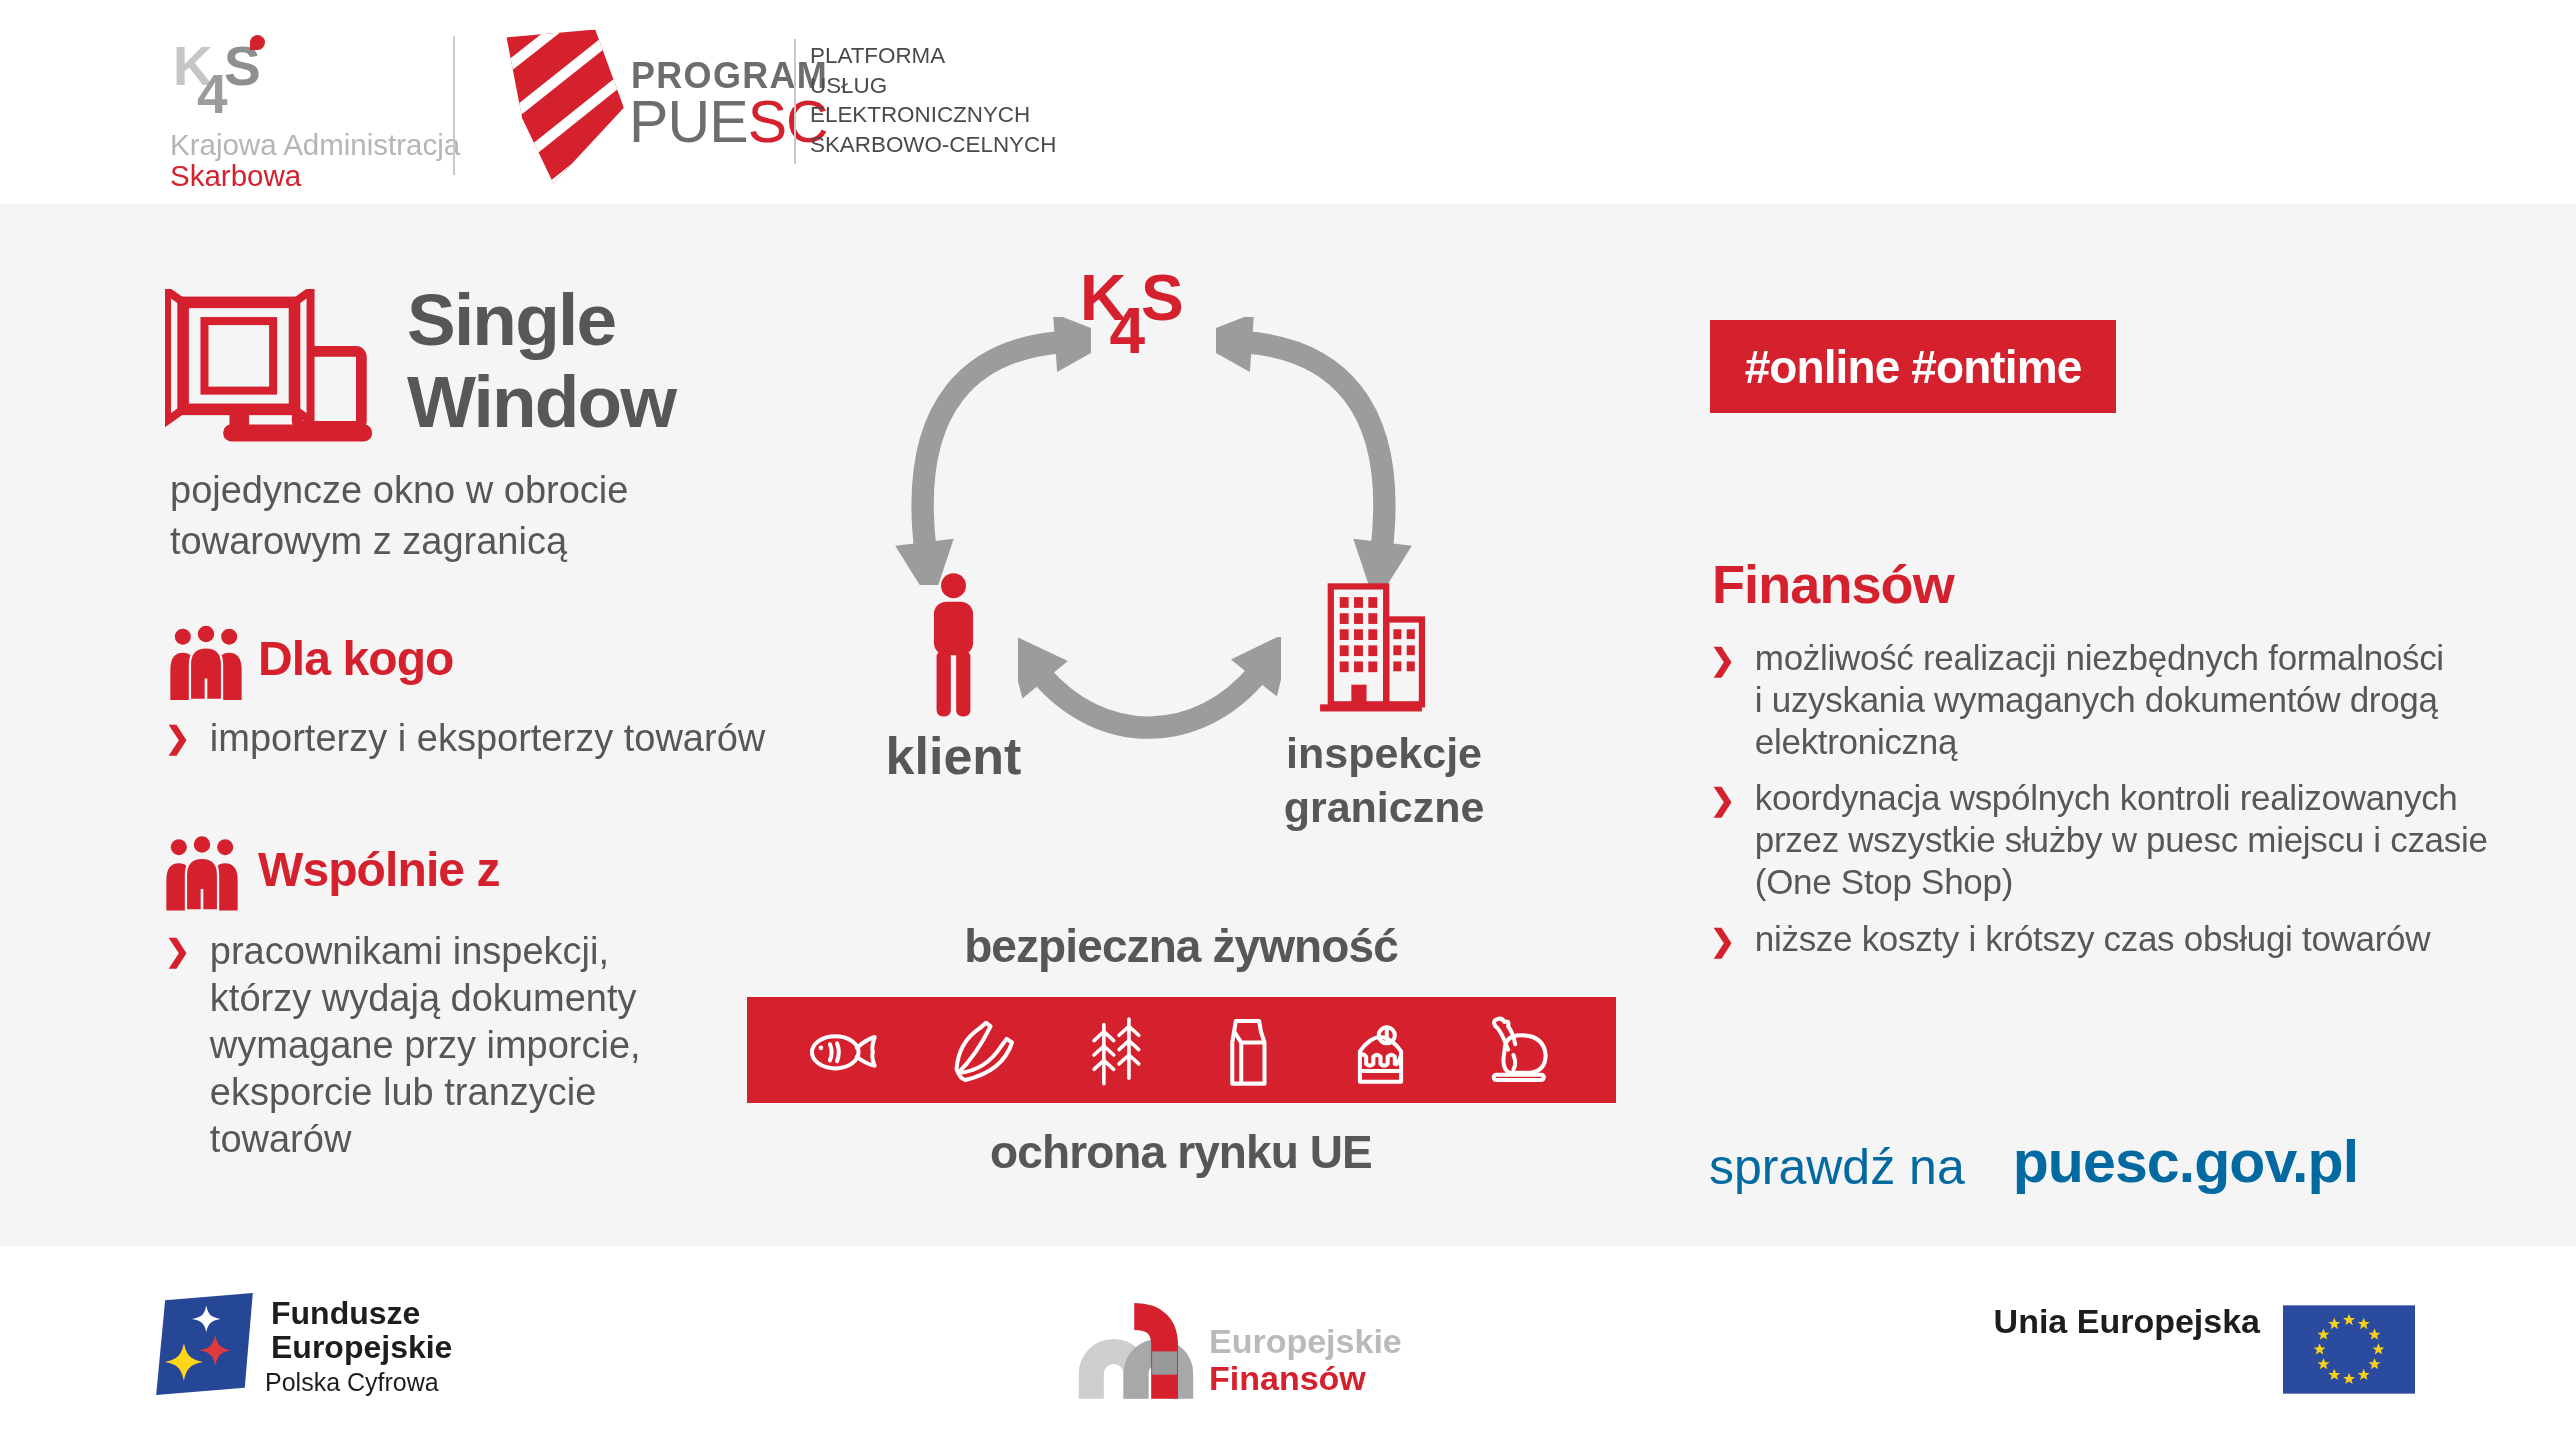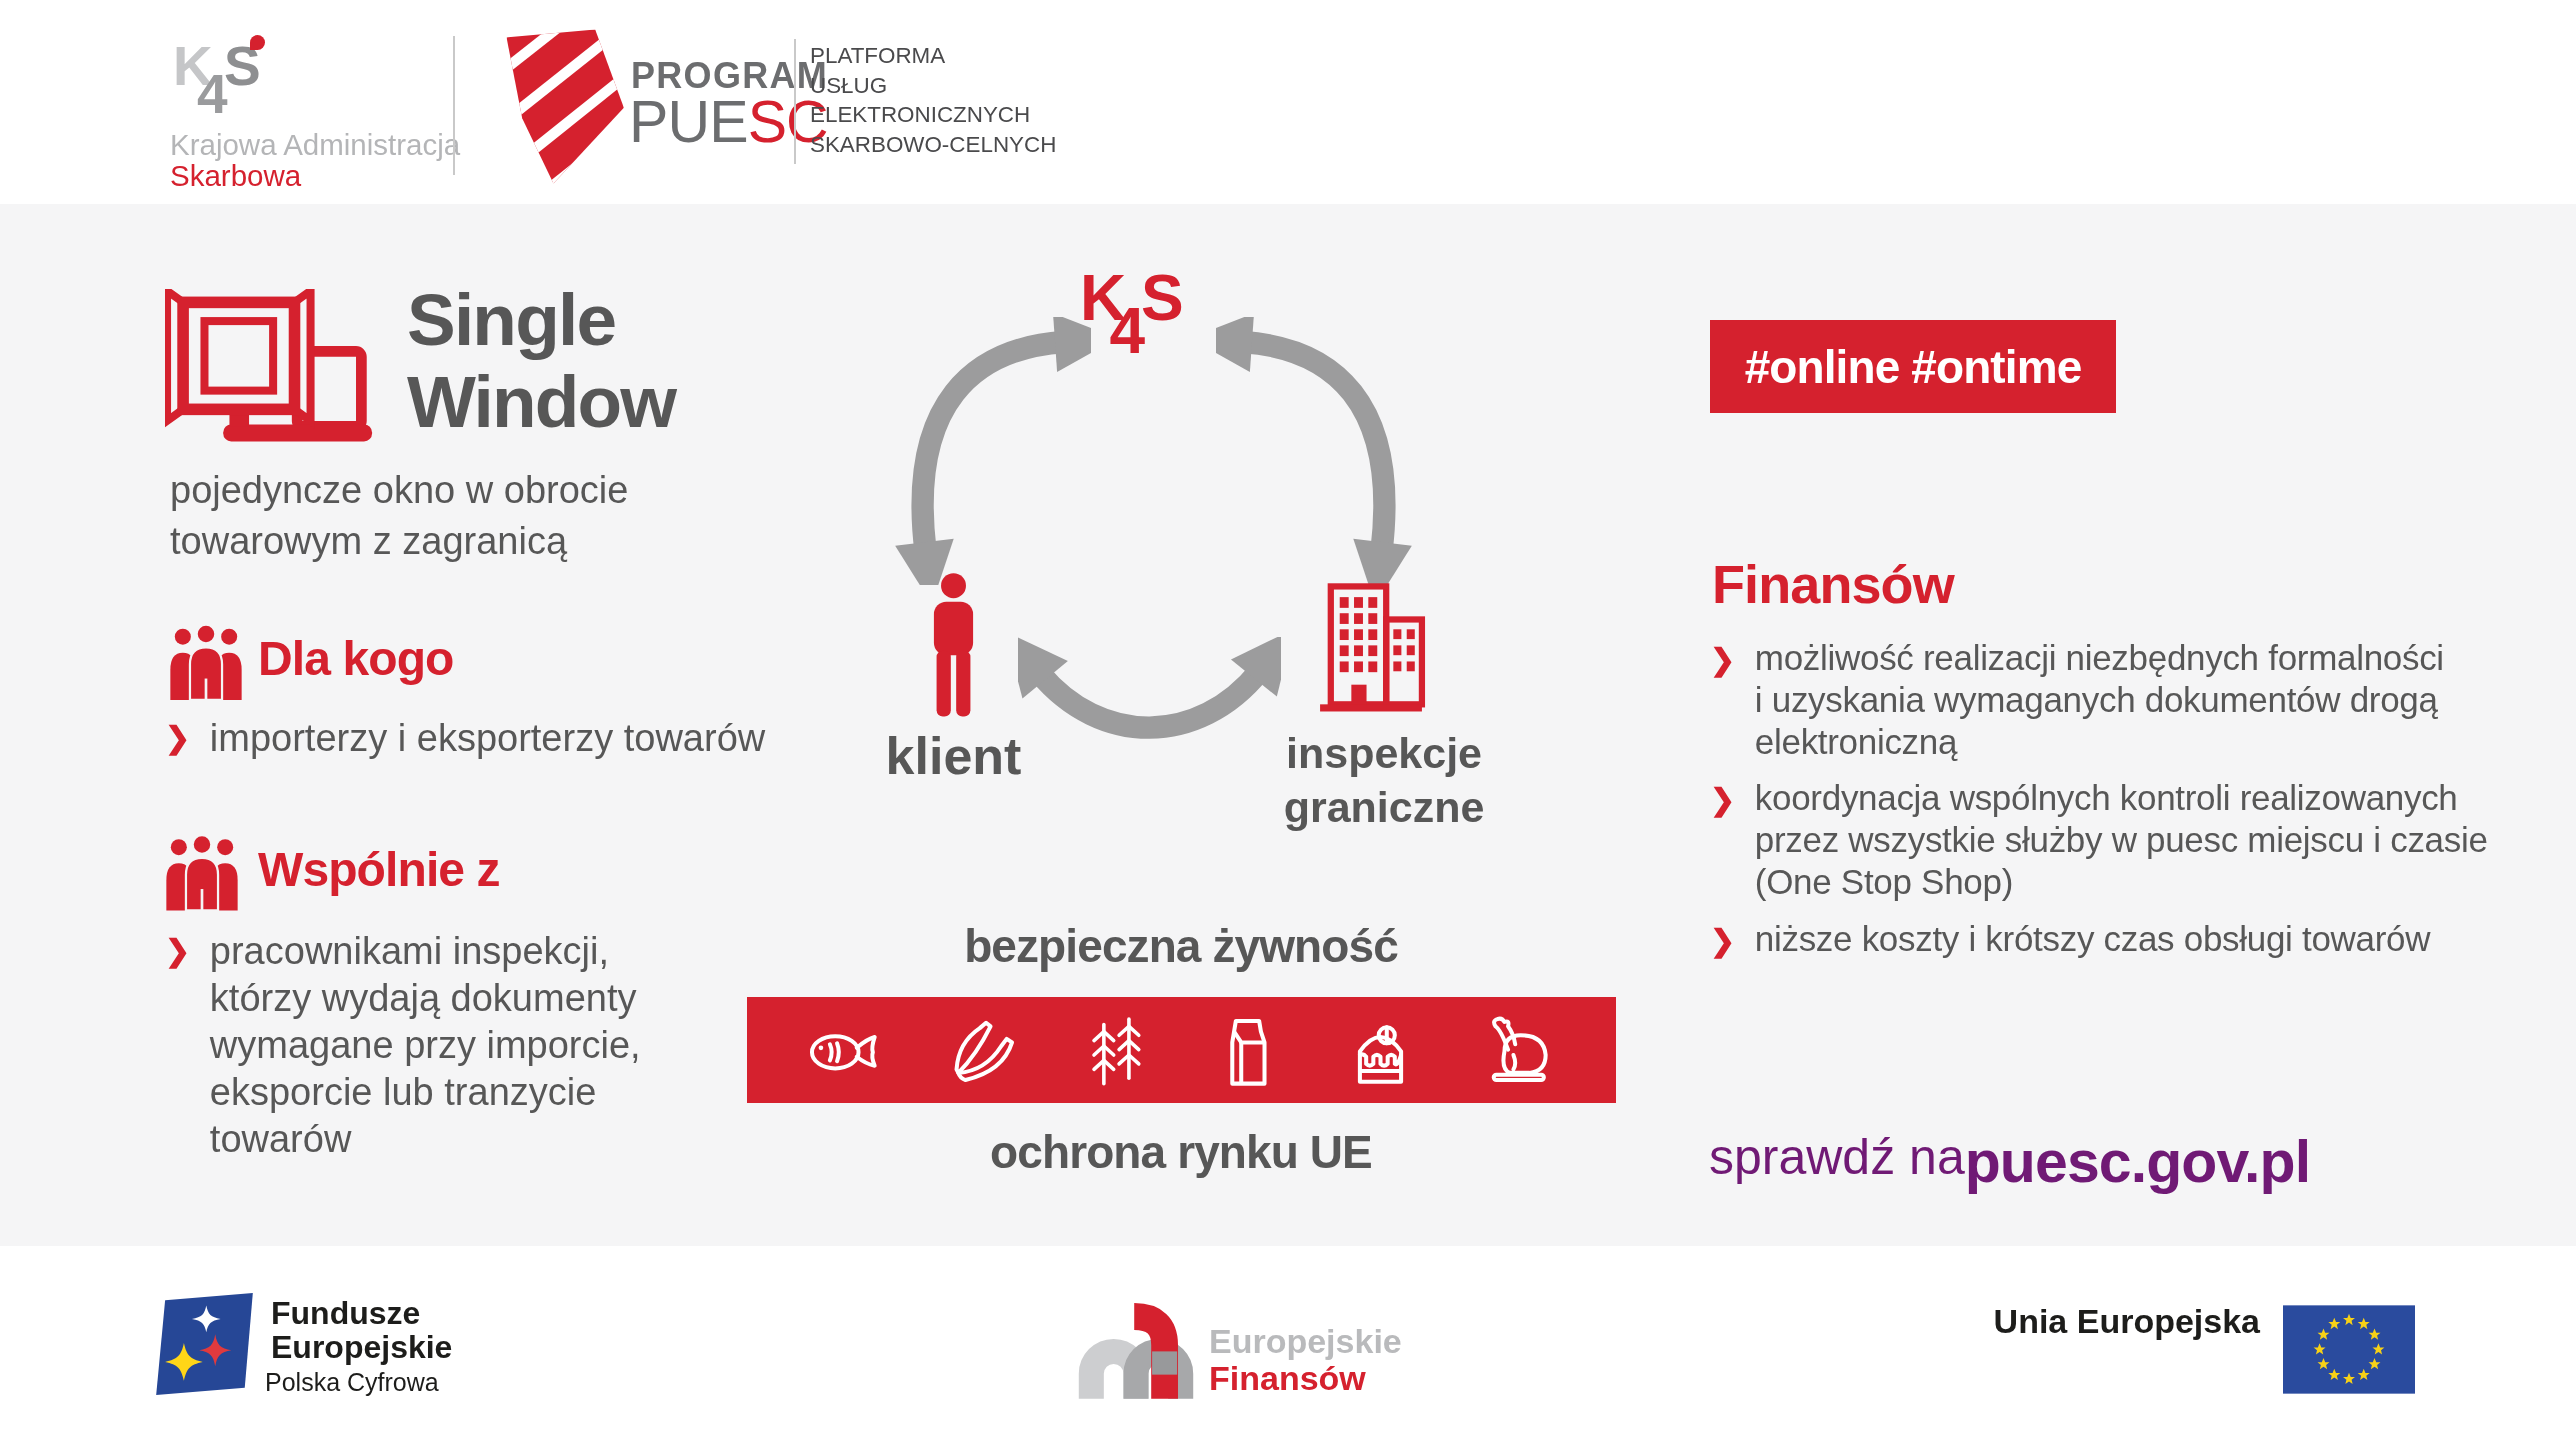--- a/index.html
+++ b/index.html
@@ -64,21 +64,21 @@
   .food-band{left:747px;top:997px;width:869px;height:106px;background:#d5212e;display:flex;align-items:center;justify-content:space-evenly;}
   .food-band svg{display:block;}
   .market-title{left:913px;top:1125px;width:536px;text-align:center;font-size:46px;font-weight:700;color:#575757;letter-spacing:-0.9px;}
 
   
   .badge{left:1710px;top:320px;width:406px;height:93px;background:#d5212e;color:#ffffff;
          display:flex;align-items:center;justify-content:center;font-size:46px;font-weight:700;letter-spacing:-0.9px;}
   .kz-head{left:1712px;top:553px;font-size:54px;font-weight:700;color:#d5212e;letter-spacing:-0.9px;}
   .kz-list{left:1710px;top:637px;width:832px;}
   .kz-list .bullet{margin-bottom:14.3px;}
-  .cta{left:1709px;top:1128px;display:flex;align-items:flex-start;color:#701a75;}
+  .cta{left:1709px;top:1128px;display:flex;align-items:flex-end;color:#0369a1;gap:48px;}
   .cta .pfx{font-size:50px;font-weight:400;}
   .cta .dom{font-size:59px;font-weight:700;letter-spacing:-0.9px;}
 
   
   .fe-flag{left:156px;top:1293px;}
   .fe-title{left:271px;top:1296px;font-size:32px;line-height:34px;font-weight:700;color:#1d1d1b;}
   .fe-sub{left:265px;top:1368px;font-size:25px;color:#1d1d1b;}
   .mf-logo{left:1077px;top:1302px;}
   .mf-l1{left:1209px;top:1322px;font-size:34px;font-weight:700;color:#b9babc;}
   .mf-l2{left:1209px;top:1359px;font-size:34px;font-weight:700;color:#d5212e;}

